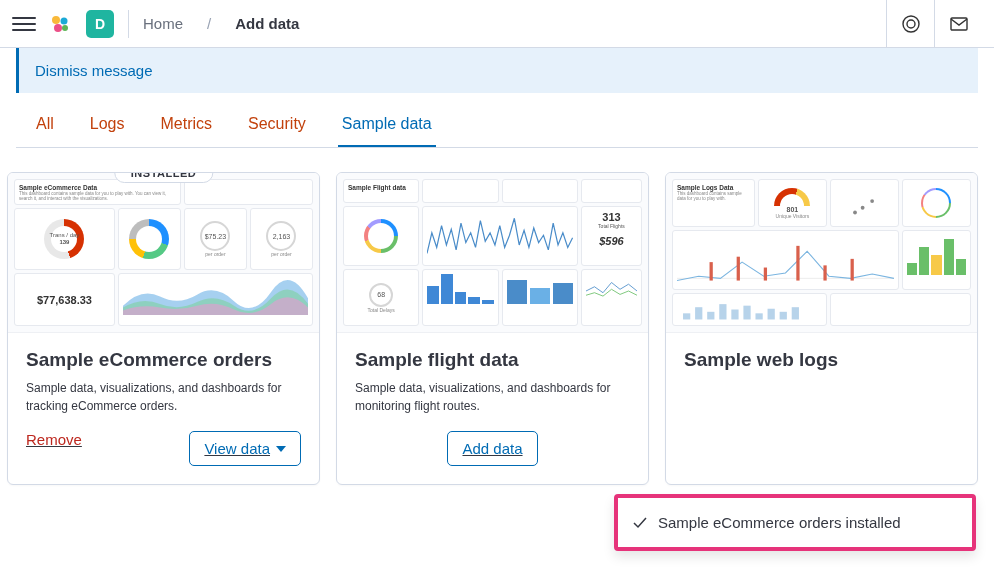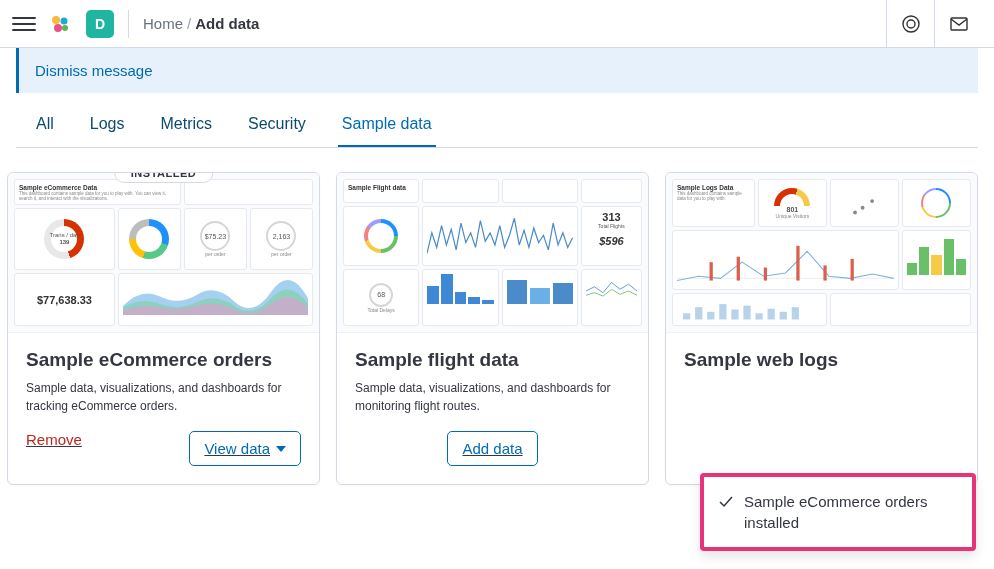--- a/index.html
+++ b/index.html
@@ -5,34 +5,34 @@
   * { box-sizing: border-box; margin: 0; padding: 0; }
   body { font-family: -apple-system, BlinkMacSystemFont, "Segoe UI", Helvetica, Arial, sans-serif; font-size: 14px; color: #343741; background: #fff; width: 994px; height: 569px; overflow: hidden; position: relative; }
   
   
   .header { height: 48px; border-bottom: 1px solid #d3dae6; display: flex; align-items: center; padding: 0 12px; }
   .hamburger { width: 24px; height: 24px; display: flex; flex-direction: column; justify-content: center; gap: 4px; cursor: pointer; margin-right: 12px; }
   .hamburger span { height: 2px; background: #343741; border-radius: 1px; }
   .logo { width: 24px; height: 24px; margin-right: 14px; position: relative; }
   .space-badge { width: 28px; height: 28px; background: #1fb5a0; color: #fff; font-weight: 700; border-radius: 5px; display: flex; align-items: center; justify-content: center; margin-right: 14px; }
   .vdiv { width: 1px; height: 28px; background: #d3dae6; margin-right: 14px; }
-  .breadcrumb { display: flex; align-items: center; gap: 4px; color: #69707d; font-size: 15px; }
+  .breadcrumb { display: flex; align-items: center; gap: 24px; color: #69707d; font-size: 15px; }
   .breadcrumb .sep { color: #98a2b3; }
   .breadcrumb .current { color: #343741; font-weight: 600; }
   .header-actions { margin-left: auto; display: flex; }
   .header-icon-btn { width: 48px; height: 48px; border-left: 1px solid #d3dae6; display: flex; align-items: center; justify-content: center; cursor: pointer; }
   
   
   .callout { margin: 0 16px; background: #e6f1fb; border-left: 3px solid #006bb4; padding: 14px 16px; display: flex; align-items: center; gap: 16px; }
   .btn-outlined { border: 1px solid #006bb4; color: #006bb4; background: transparent; padding: 8px 14px; border-radius: 5px; font-size: 15px; cursor: pointer; font-family: inherit; }
   .btn-text { color: #006bb4; background: transparent; border: none; font-size: 15px; cursor: pointer; font-family: inherit; }
   
   
   .tabs { display: flex; gap: 28px; padding: 22px 16px 0 16px; border-bottom: 1px solid #d3dae6; margin: 0 16px; }
-  .tab { padding: 0 4px 12px 4px; font-size: 16px; color: #0c4a6e; cursor: pointer; border-bottom: 2px solid transparent; }
+  .tab { padding: 0 4px 12px 4px; font-size: 16px; color: #c2410c; cursor: pointer; border-bottom: 2px solid transparent; }
   .tab.active { color: #006bb4; border-bottom-color: #006bb4; font-weight: 500; }
   
   
   .cards { display: flex; gap: 16px; padding: 24px 16px 16px 7px; }
   .card { flex: 1; border: 1px solid #d3dae6; border-radius: 6px; overflow: hidden; position: relative; display: flex; flex-direction: column; box-shadow: 0 1px 2px rgba(0,0,0,0.03); }
   .pill { position: absolute; top: -10px; left: 50%; transform: translateX(-50%); background: #fff; border: 1px solid #d3dae6; border-radius: 14px; padding: 3px 16px; font-size: 11px; font-weight: 700; letter-spacing: 0.5px; z-index: 2; }
   .preview { height: 160px; background: #fafbfd; border-bottom: 1px solid #eef0f4; position: relative; overflow: hidden; padding: 6px; }
   .card-body { padding: 16px 18px 18px 18px; flex: 1; display: flex; flex-direction: column; }
   .card-title { font-size: 19px; font-weight: 700; margin-bottom: 8px; }
   .card-desc { font-size: 12px; color: #343741; line-height: 1.5; margin-bottom: 16px; }
@@ -52,21 +52,21 @@
   .donut-label { position: absolute; z-index: 1; font-size: 6px; text-align: center; line-height: 1.2; }
   .area-chart { position: absolute; inset: 4px; }
   .bars { display: flex; align-items: flex-end; gap: 2px; height: 30px; }
   .bars span { flex: 1; background: #3f88d6; }
   .line-chart { position: absolute; inset: 4px; }
   .big-num { font-size: 11px; font-weight: 700; color: #333; }
   .gauge { width: 36px; height: 18px; border-radius: 18px 18px 0 0; background: conic-gradient(from -90deg at 50% 100%, #d63102 0 30%, #f7c948 30% 60%, #6abf69 60% 90%, transparent 90%); position: relative; margin: 4px auto 0; }
   .gauge::after { content:''; position:absolute; bottom:0; left:50%; transform:translateX(-50%); width:24px; height:12px; background:#fff; border-radius:12px 12px 0 0; }
   
   
-  .toast { position: absolute; bottom: 18px; right: 18px; background: #fff; border: 4px solid #e6337a; border-radius: 4px; padding: 14px 38px 14px 14px; display: flex; align-items: flex-start; gap: 10px; width: 276px; box-shadow: 0 6px 12px rgba(0,0,0,0.1); }
+  .toast { position: absolute; bottom: 18px; right: 18px; background: #fff; border: 4px solid #e6337a; border-radius: 4px; padding: 14px 38px 14px 14px; display: flex; align-items: flex-start; gap: 10px; width: 362px; box-shadow: 0 6px 12px rgba(0,0,0,0.1); }
   .toast-text { font-size: 15px; line-height: 1.4; }
   .chevron-down { display:inline-block; width:0; height:0; border-left:5px solid transparent; border-right:5px solid transparent; border-top:6px solid #006bb4; }
 </style>
 </head>
 <body>
 
 <div class="header">
   <div class="hamburger">
     <span></span>
       <span></span>

